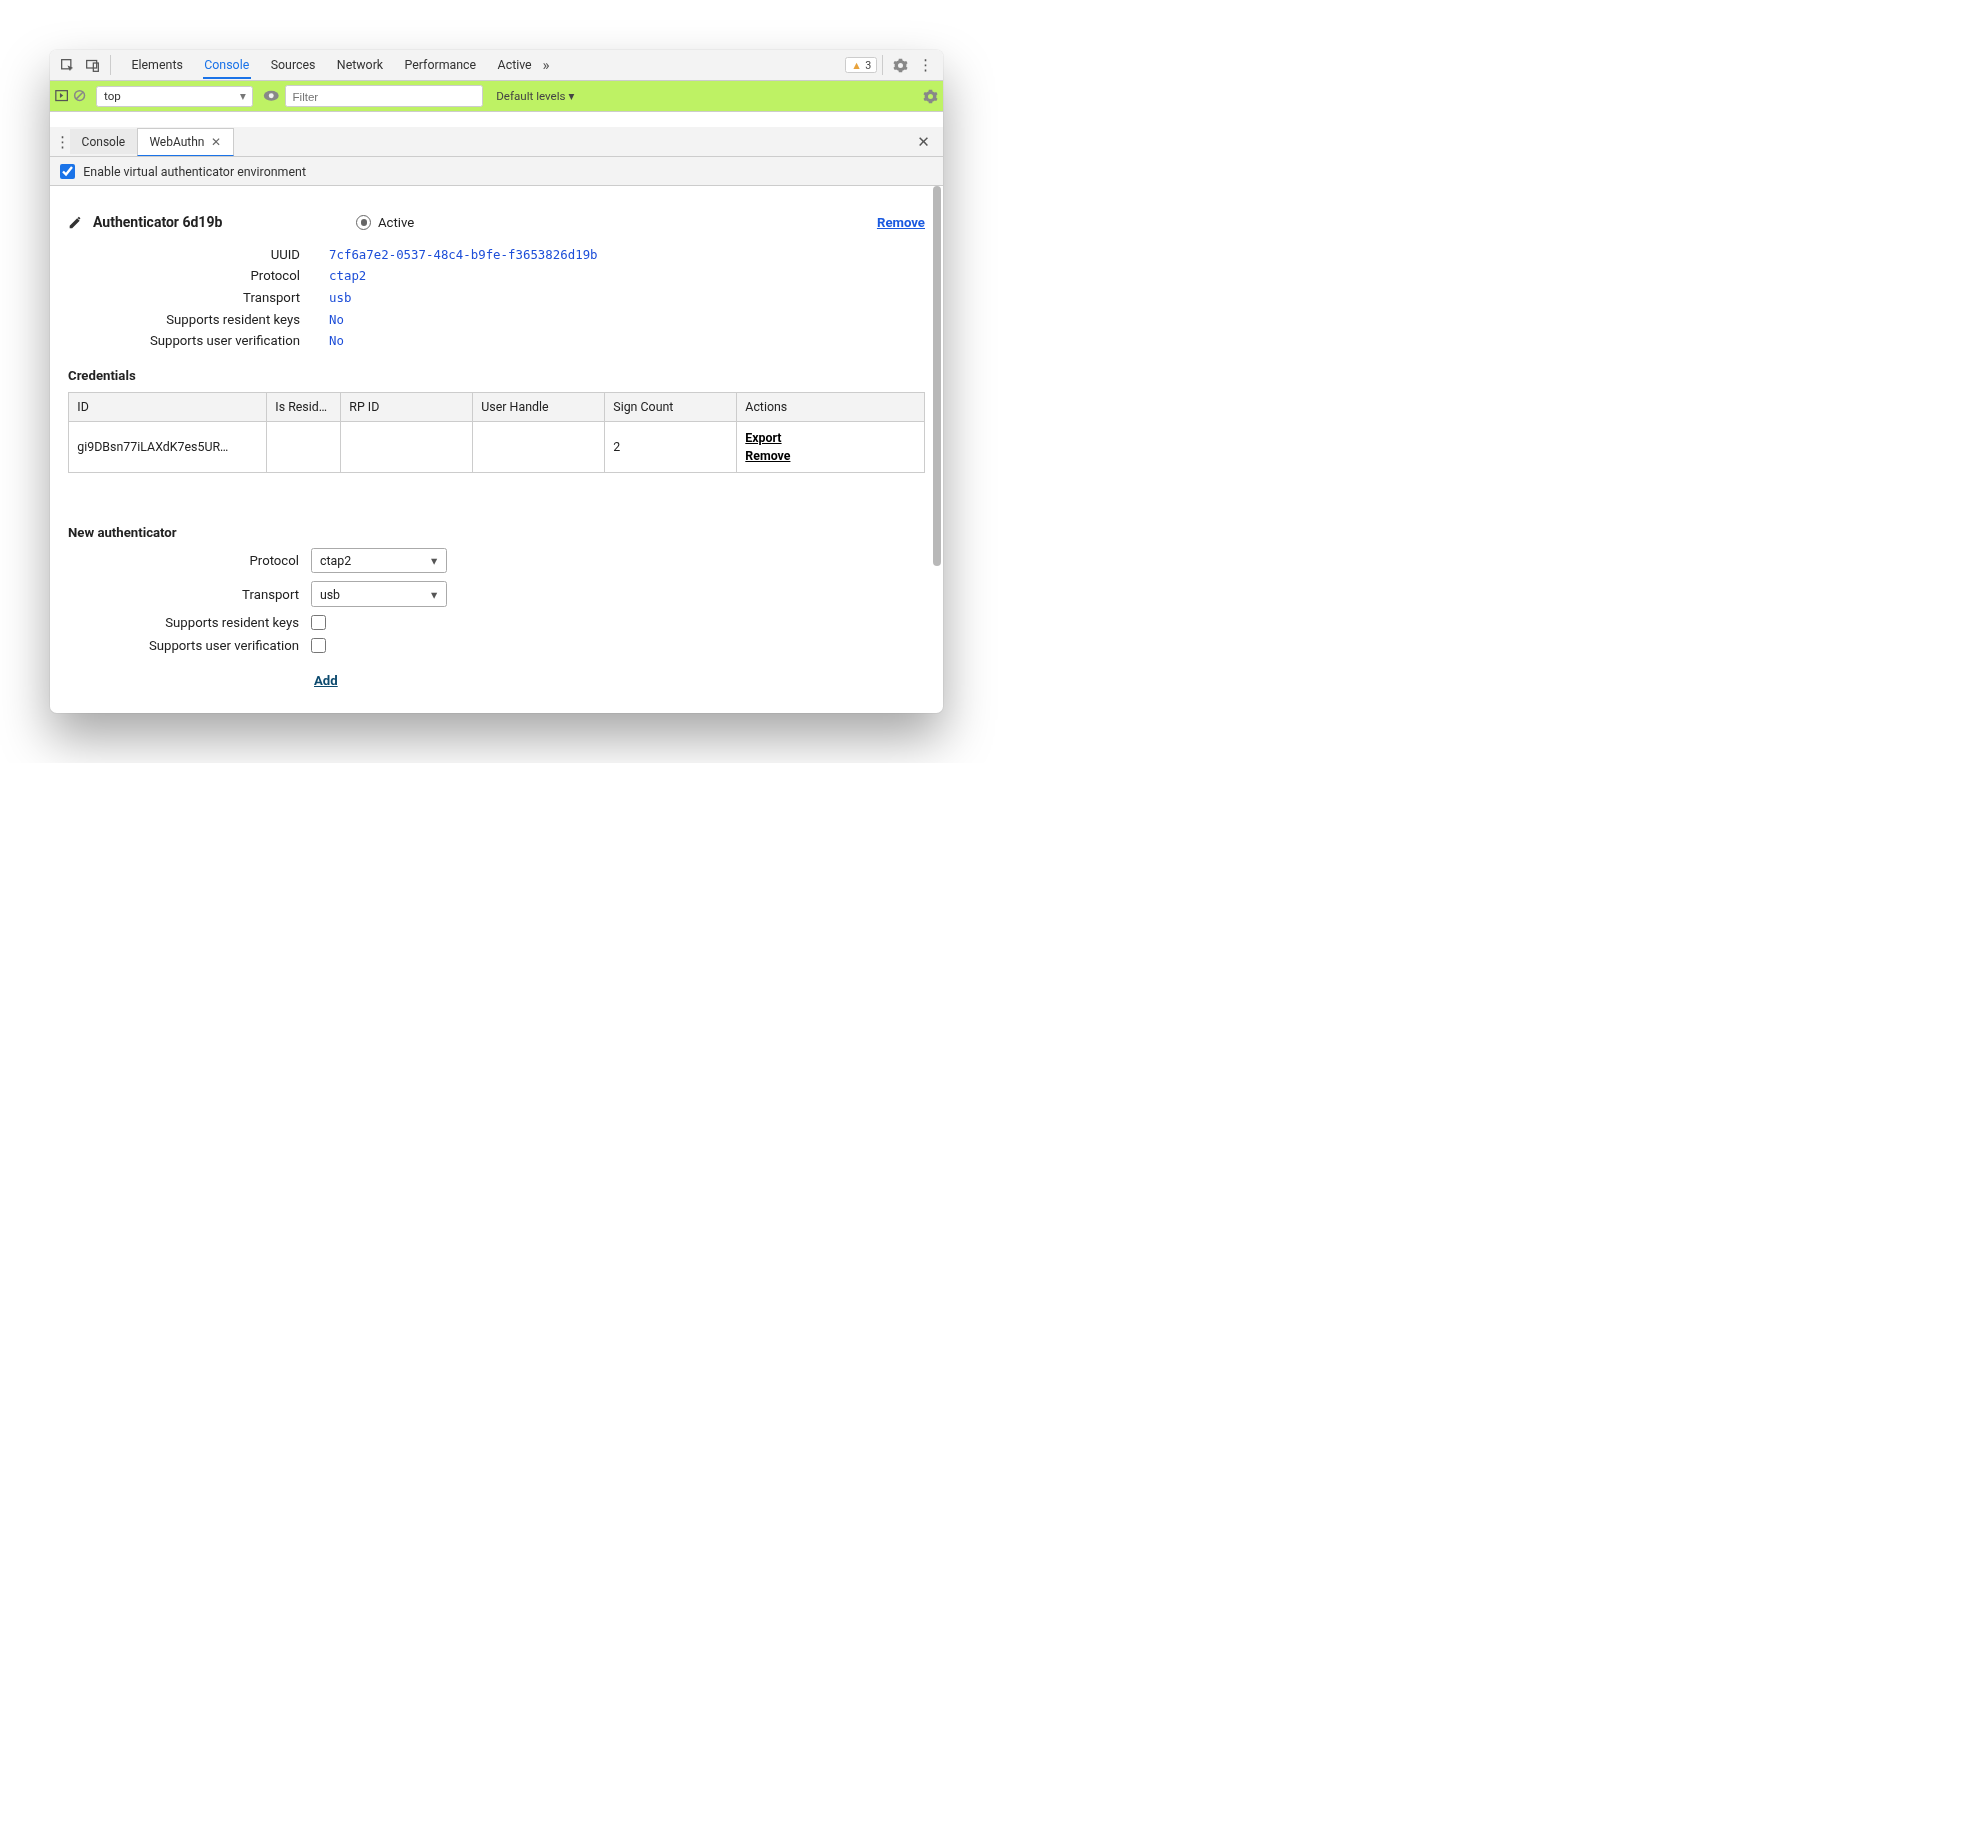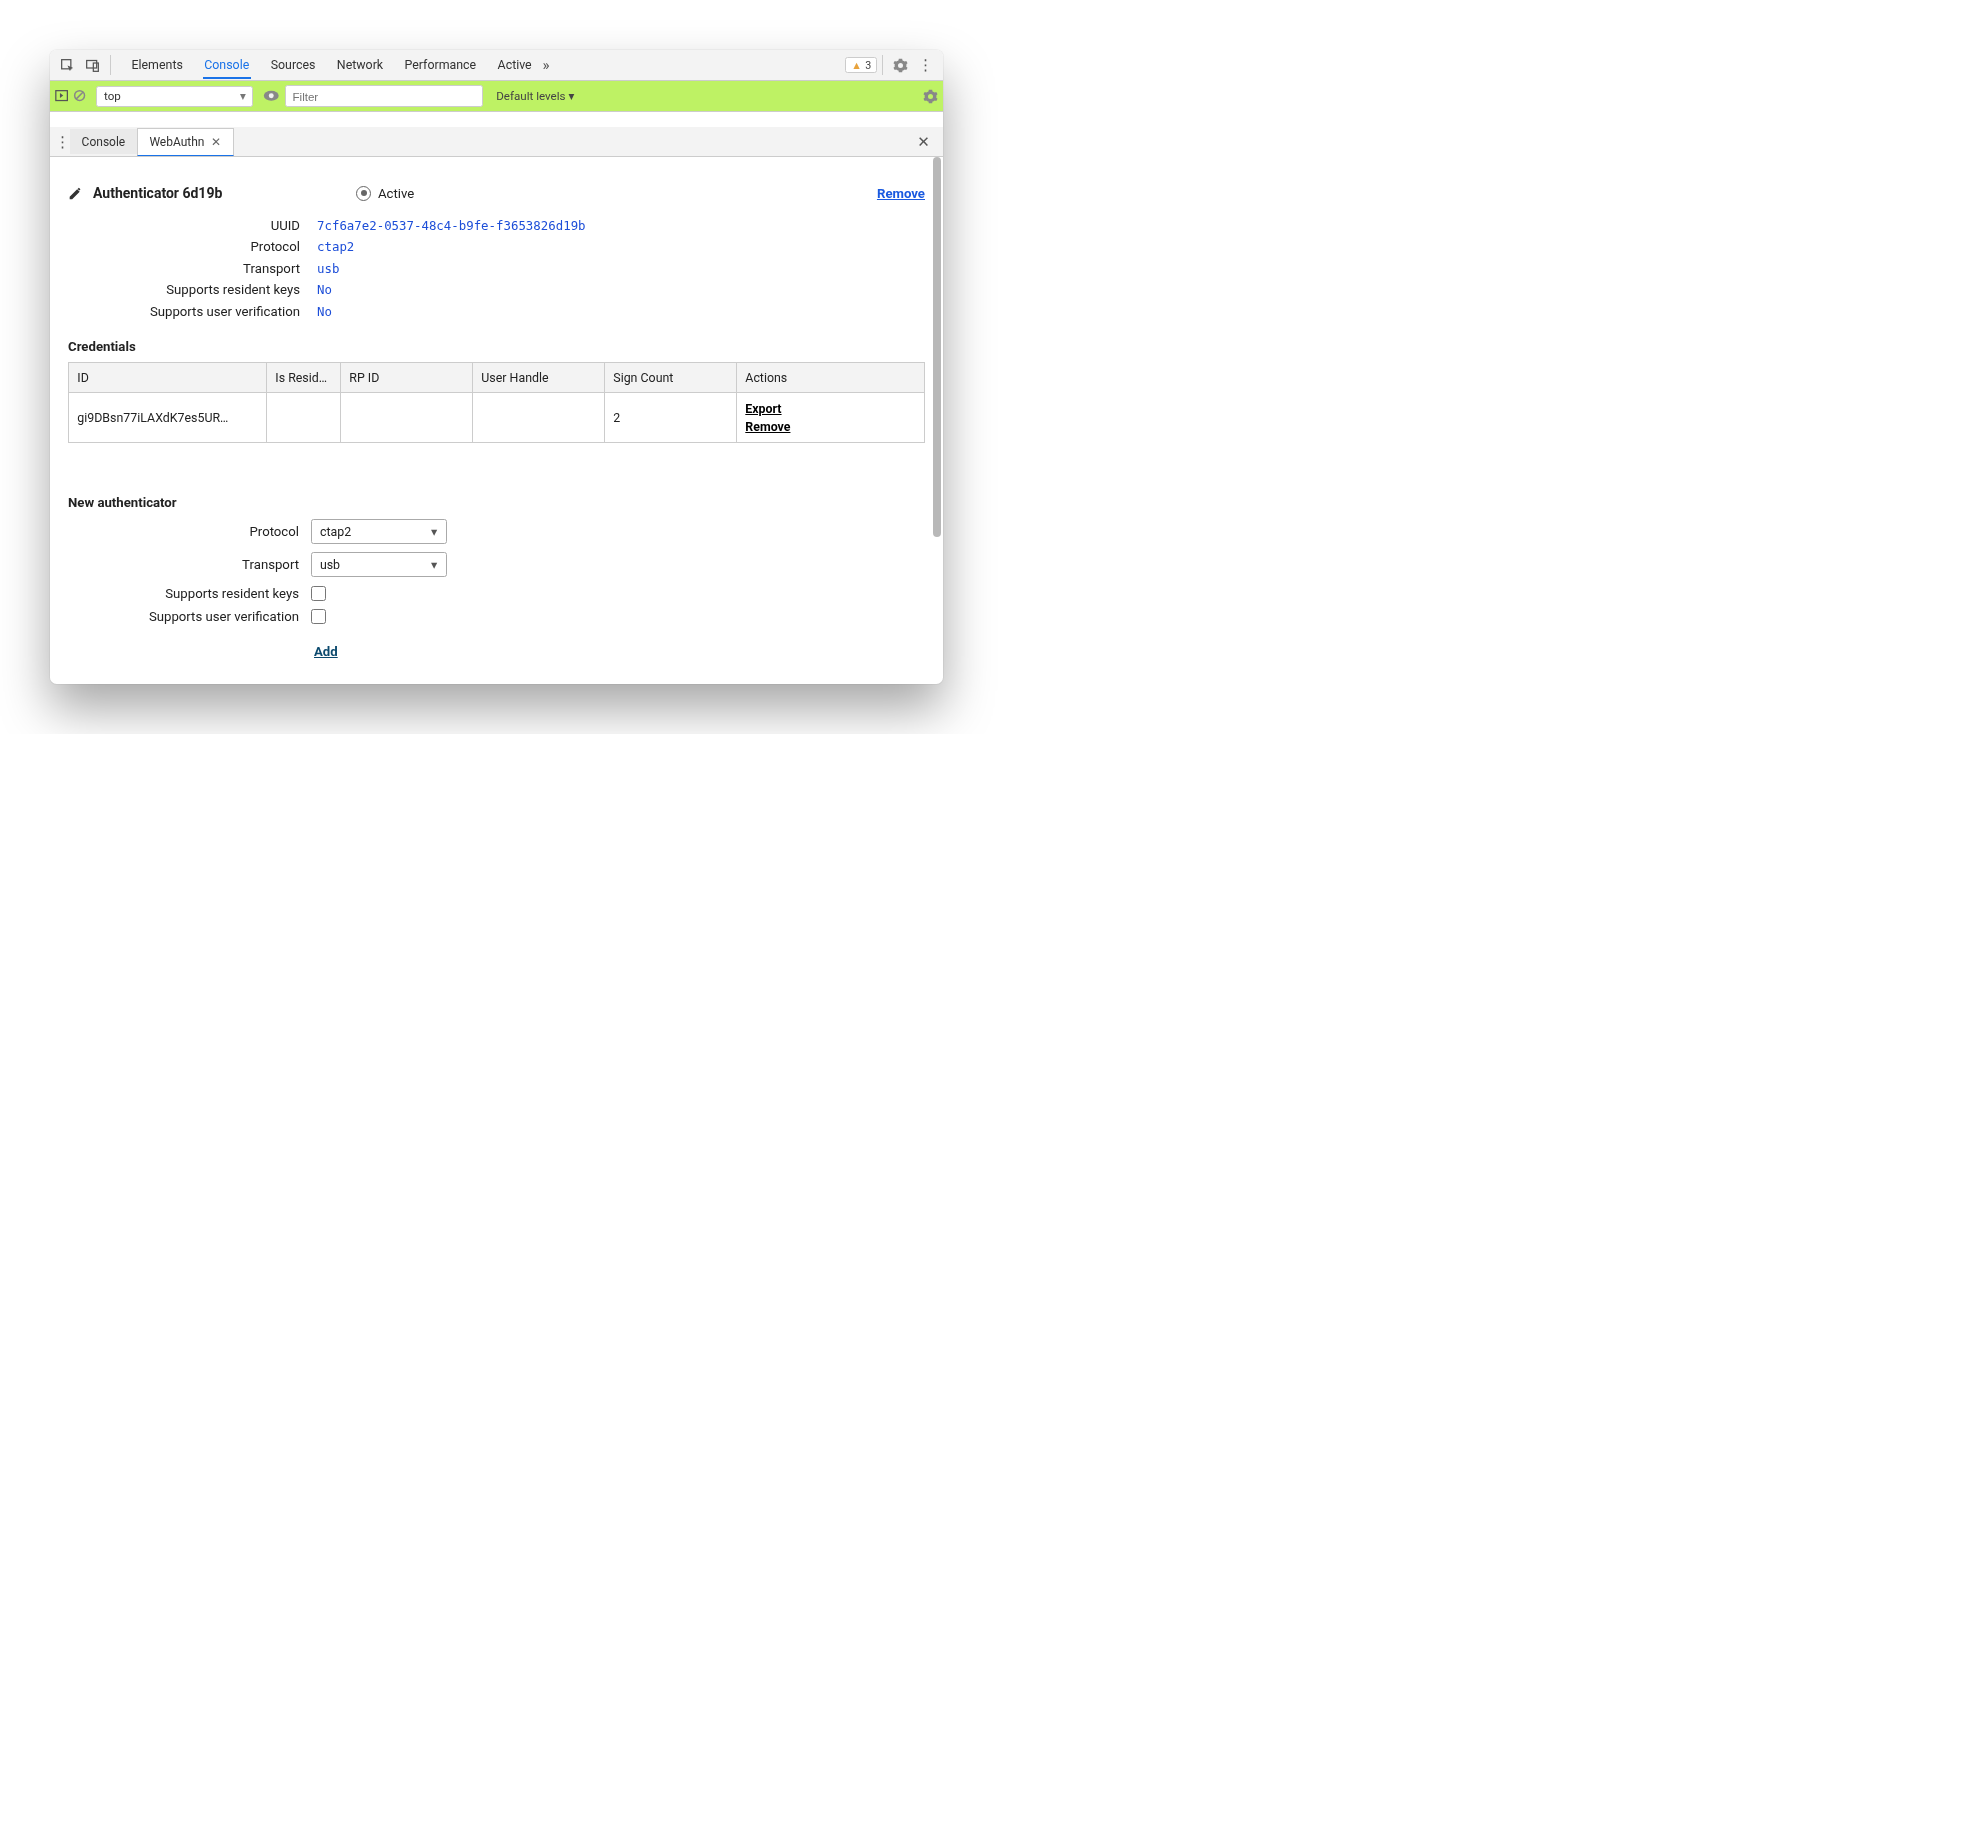--- a/index.html
+++ b/index.html
@@ -111,21 +111,21 @@
 .radio-dot {
   width: 15px; height: 15px; border: 1.7px solid #666; border-radius: 50%;
   display: flex; align-items: center; justify-content: center;
 }
 .radio-dot .inner { width: 6.6px; height: 6.6px; background: #666; border-radius: 50%; }
 .remove-link {
   margin-left: auto; color: #1a5ae0; font-weight: 700; font-size: 13.2px;
   text-decoration: underline; cursor: pointer;
 }
 .props { margin-left: 50px; }
-.prop-row { display: flex; align-items: baseline; gap: 17px; margin: 6.6px 0; }
+.prop-row { display: flex; align-items: baseline; gap: 29px; margin: 6.6px 0; }
 .prop-label { width: 182px; text-align: right; font-size: 13.2px; color: #222; }
 .prop-val { font-family: "SFMono-Regular", Menlo, Consolas, monospace; font-size: 12.4px; color: #1d4ed8; }
 .section-title { font-weight: 700; font-size: 13.2px; color: #222; margin: 20px 0 8.3px 0; }
 table.cred {
   width: 100%; border-collapse: collapse; font-size: 12.4px; color: #222;
 }
 table.cred th, table.cred td {
   border: 0.8px solid #ccc; padding: 6.6px 8.3px; text-align: left;
 }
 table.cred th { background: #f3f3f3; font-weight: 400; }
@@ -235,20 +235,24 @@
     <div class="icon-btn" style="font-size:15px;color:#555;">⋮</div>
     <div class="drawer-tab inactive">Console</div>
     <div class="drawer-tab active">
       <span>WebAuthn</span>
       <span style="color:#666;">✕</span>
     </div>
     <div class="spacer"></div>
     <div class="close-x">✕</div>
   </div>
 
+  <div class="enable-bar">
+    <input type="checkbox" checked="" style="">
+    <span>Enable virtual authenticator environment</span>
+  </div>
 
   <div class="content">
     <div class="scrollbar">
         <div class="scroll-thumb"></div>
       </div>
 
     <div class="auth-header">
       <span>
         <svg width="15" height="15" viewBox="0 0 18 18" fill="#333">
             <path d="M2 13l9-9 3 3-9 9H2v-3zm11-11l2 2-1.5 1.5-2-2L13 2z"></path>

